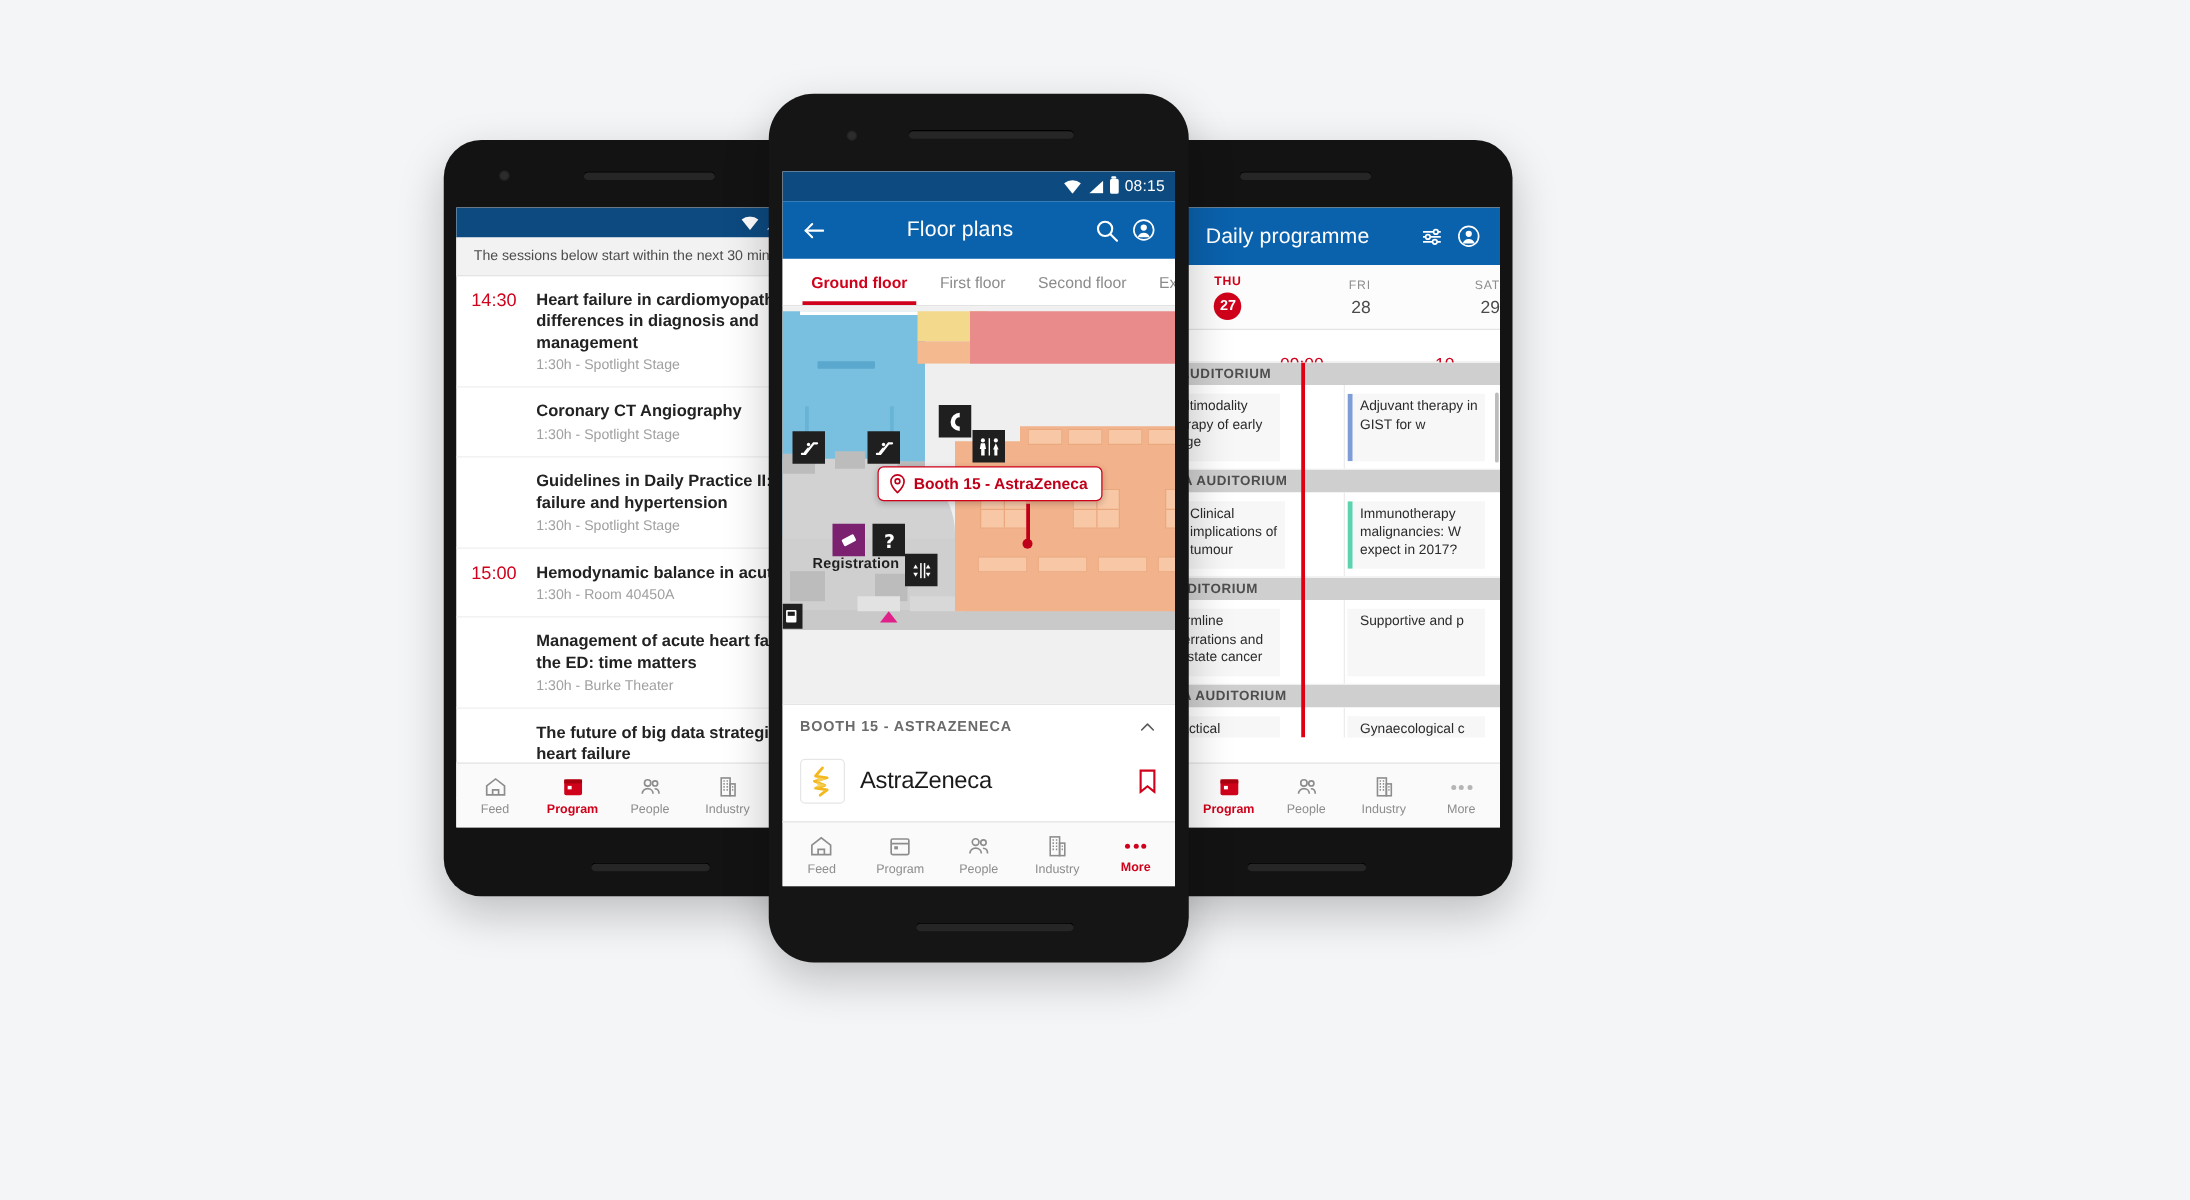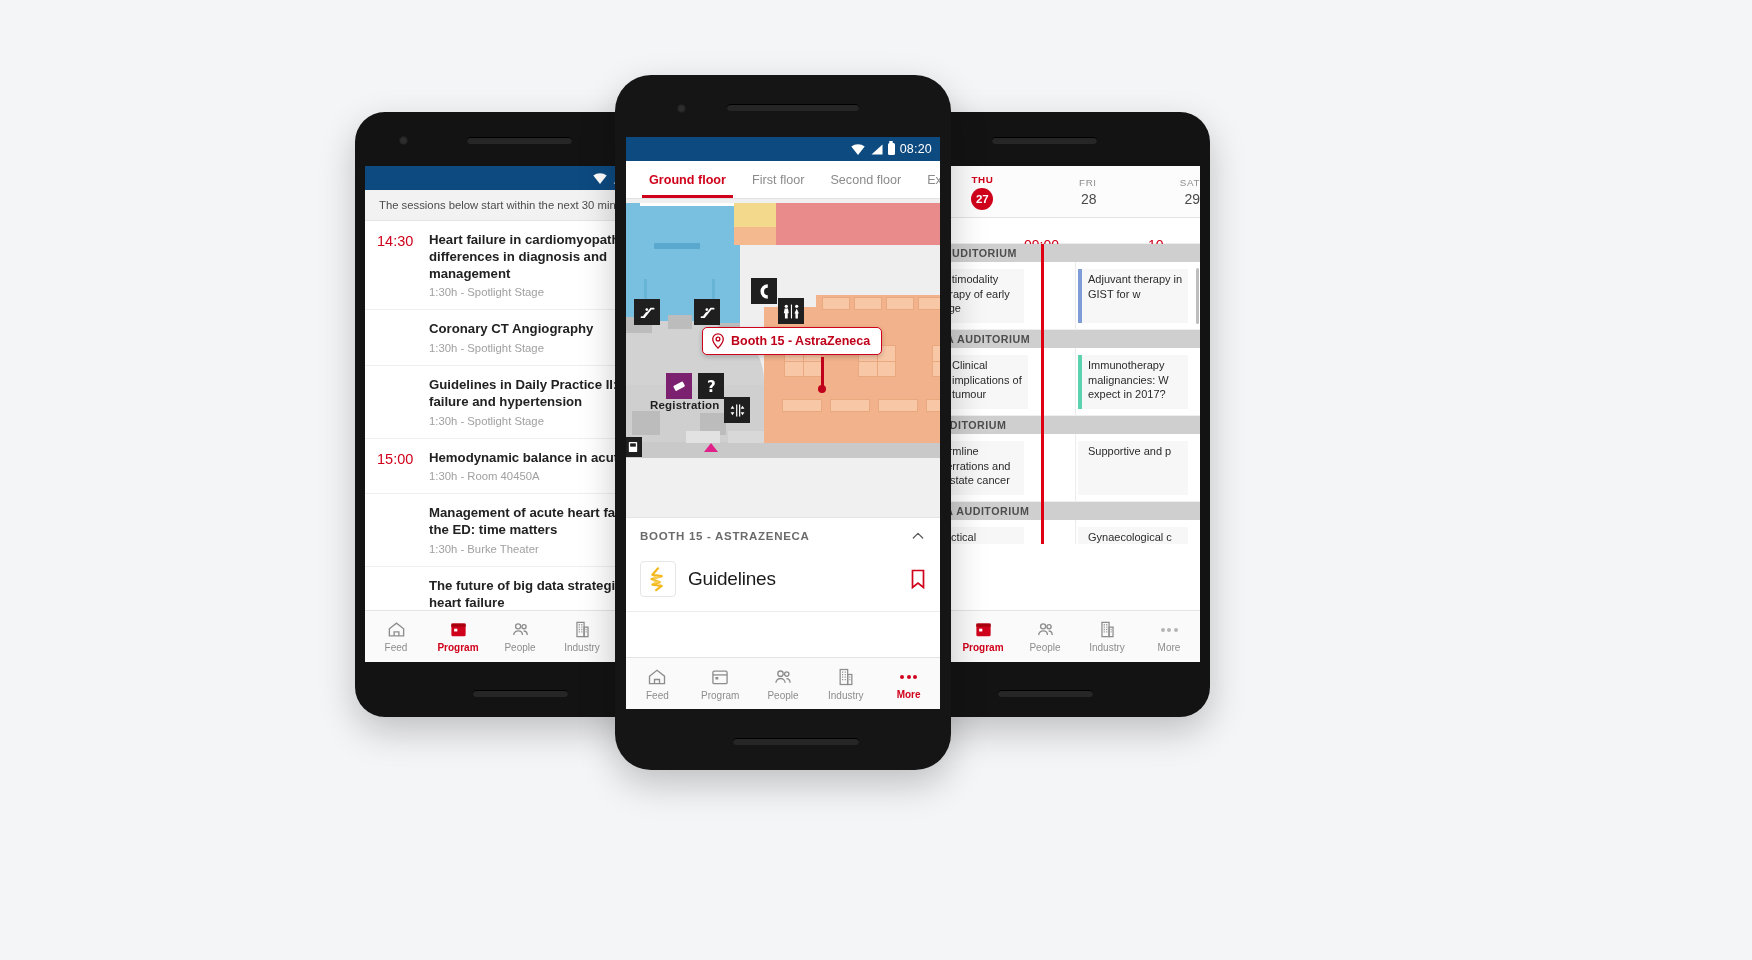--- a/index.html
+++ b/index.html
@@ -295,20 +295,41 @@
     </div>
   </div>
 
   <div class="phone side" id="phone-right">
     <div class="bezel-cam" style="left:44px; top:24px;"></div>
     <div class="bezel-speaker" style="left:112px; top:25px; width:105px;"></div>
     <div class="bezel-speaker" style="left:118px; bottom:20px; width:95px;"></div>
 
     <div class="screen">
 
+      <div class="appbar">
+        <div class="act"></div>
+        <div class="title">Daily programme</div>
+        <div class="act">
+          <svg width="19" height="19" viewBox="0 0 24 24" stroke="#fff" stroke-width="1.7" fill="none">
+              <line x1="3" y1="7" x2="21" y2="7"></line>
+              <line x1="3" y1="12" x2="21" y2="12"></line>
+              <line x1="3" y1="17" x2="21" y2="17"></line>
+              <circle cx="16" cy="7" r="2.3" fill="#0a61ac"></circle>
+              <circle cx="8" cy="12" r="2.3" fill="#0a61ac"></circle>
+              <circle cx="15" cy="17" r="2.3" fill="#0a61ac"></circle>
+            </svg>
+        </div>
+        <div class="act">
+          <svg width="20" height="20" viewBox="0 0 24 24" stroke="#fff" stroke-width="1.6" fill="none">
+              <circle cx="12" cy="12" r="9.5"></circle>
+              <circle cx="12" cy="9.6" r="3" fill="#fff" stroke="none"></circle>
+              <path d="M6.2 19c1-3 3.2-4.4 5.8-4.4S16.8 16 17.8 19" fill="#fff" stroke="none"></path>
+            </svg>
+        </div>
+      </div>
 
       <div class="days">
         <div class="day active">
           <div class="dw">THU</div>
           <div class="dn">27</div>
         </div>
         <div class="day">
           <div class="dw">FRI</div>
           <div class="dn">28</div>
         </div>
@@ -441,23 +462,45 @@
 
     <div class="screen">
       <div class="statusbar">
         <svg class="ic-wifi" viewBox="0 0 14 11">
             <path d="M7 11 0.3 2.6A10.6 10.6 0 0 1 13.7 2.6Z" fill="#fff"></path>
           </svg>
         <svg class="ic-signal" viewBox="0 0 13 11">
             <path d="M12.5 0.5v10H1.5Z" fill="#fff"></path>
           </svg>
         <div class="ic-batt"></div>
-        <div class="clock">08:20</div>
-      </div>
-
+        <div class="clock">08:15</div>
+      </div>
+
+      <div class="appbar">
+        <div class="act">
+          <svg width="21" height="21" viewBox="0 0 24 24" stroke="#fff" stroke-width="1.9" fill="none" stroke-linecap="round" stroke-linejoin="round">
+              <line x1="20" y1="12" x2="4" y2="12"></line>
+              <polyline points="10,6 4,12 10,18"></polyline>
+            </svg>
+        </div>
+        <div class="title">Floor plans</div>
+        <div class="act">
+          <svg width="19" height="19" viewBox="0 0 20 20">
+              <circle cx="8.5" cy="8.5" r="6" fill="none" stroke="#fff" stroke-width="1.8"></circle>
+              <line x1="13" y1="13" x2="18.5" y2="18.5" stroke="#fff" stroke-width="1.8" stroke-linecap="round"></line>
+            </svg>
+        </div>
+        <div class="act">
+          <svg width="20" height="20" viewBox="0 0 24 24" stroke="#fff" stroke-width="1.6" fill="none">
+              <circle cx="12" cy="12" r="9.5"></circle>
+              <circle cx="12" cy="9.6" r="3" fill="#fff" stroke="none"></circle>
+              <path d="M6.2 19c1-3 3.2-4.4 5.8-4.4S16.8 16 17.8 19" fill="#fff" stroke="none"></path>
+            </svg>
+        </div>
+      </div>
 
       <div class="tabs">
         <div class="tab active">
             <span>Ground floor</span>
           </div>
         <div class="tab">
             <span>First floor</span>
           </div>
         <div class="tab">
             <span>Second floor</span>
@@ -579,21 +622,21 @@
           </svg>
       </div>
 
       <div class="sheet-row">
         <div class="az-logo">
           <svg width="26" height="26" viewBox="0 0 28 28">
             <path d="M14 2.5 8 9.5l10 1.5-11 3 9 3.5-8 2.5 10 1.5-6 4.5" fill="none" stroke="#f4b81f" stroke-width="2.4" stroke-linejoin="round" stroke-linecap="round"></path>
             <path d="M9.5 10.5 17.5 12l-8 3 8 2.5-8 2" fill="#f7cf5a" opacity=".85"></path>
           </svg>
         </div>
-        <div class="az-name">Guidelines</div>
+        <div class="az-name">AstraZeneca</div>
         <svg width="16" height="20" viewBox="0 0 16 20" fill="none" stroke="#d0021b" stroke-width="1.7">
             <path d="M2.5 1.5h11v17l-5.5-4.5L2.5 18.5Z"></path>
           </svg>
       </div>
 
       <div class="botnav" style="position:absolute;left:0;right:0;bottom:0;">
         <div class="nav-item">
           <svg width="20" height="20" viewBox="0 0 24 24" fill="none" stroke="currentColor" stroke-width="1.6">
               <path d="M3 11 12 4l9 7v9H3z"></path>
               <path d="M9 20v-5h6v5"></path>

